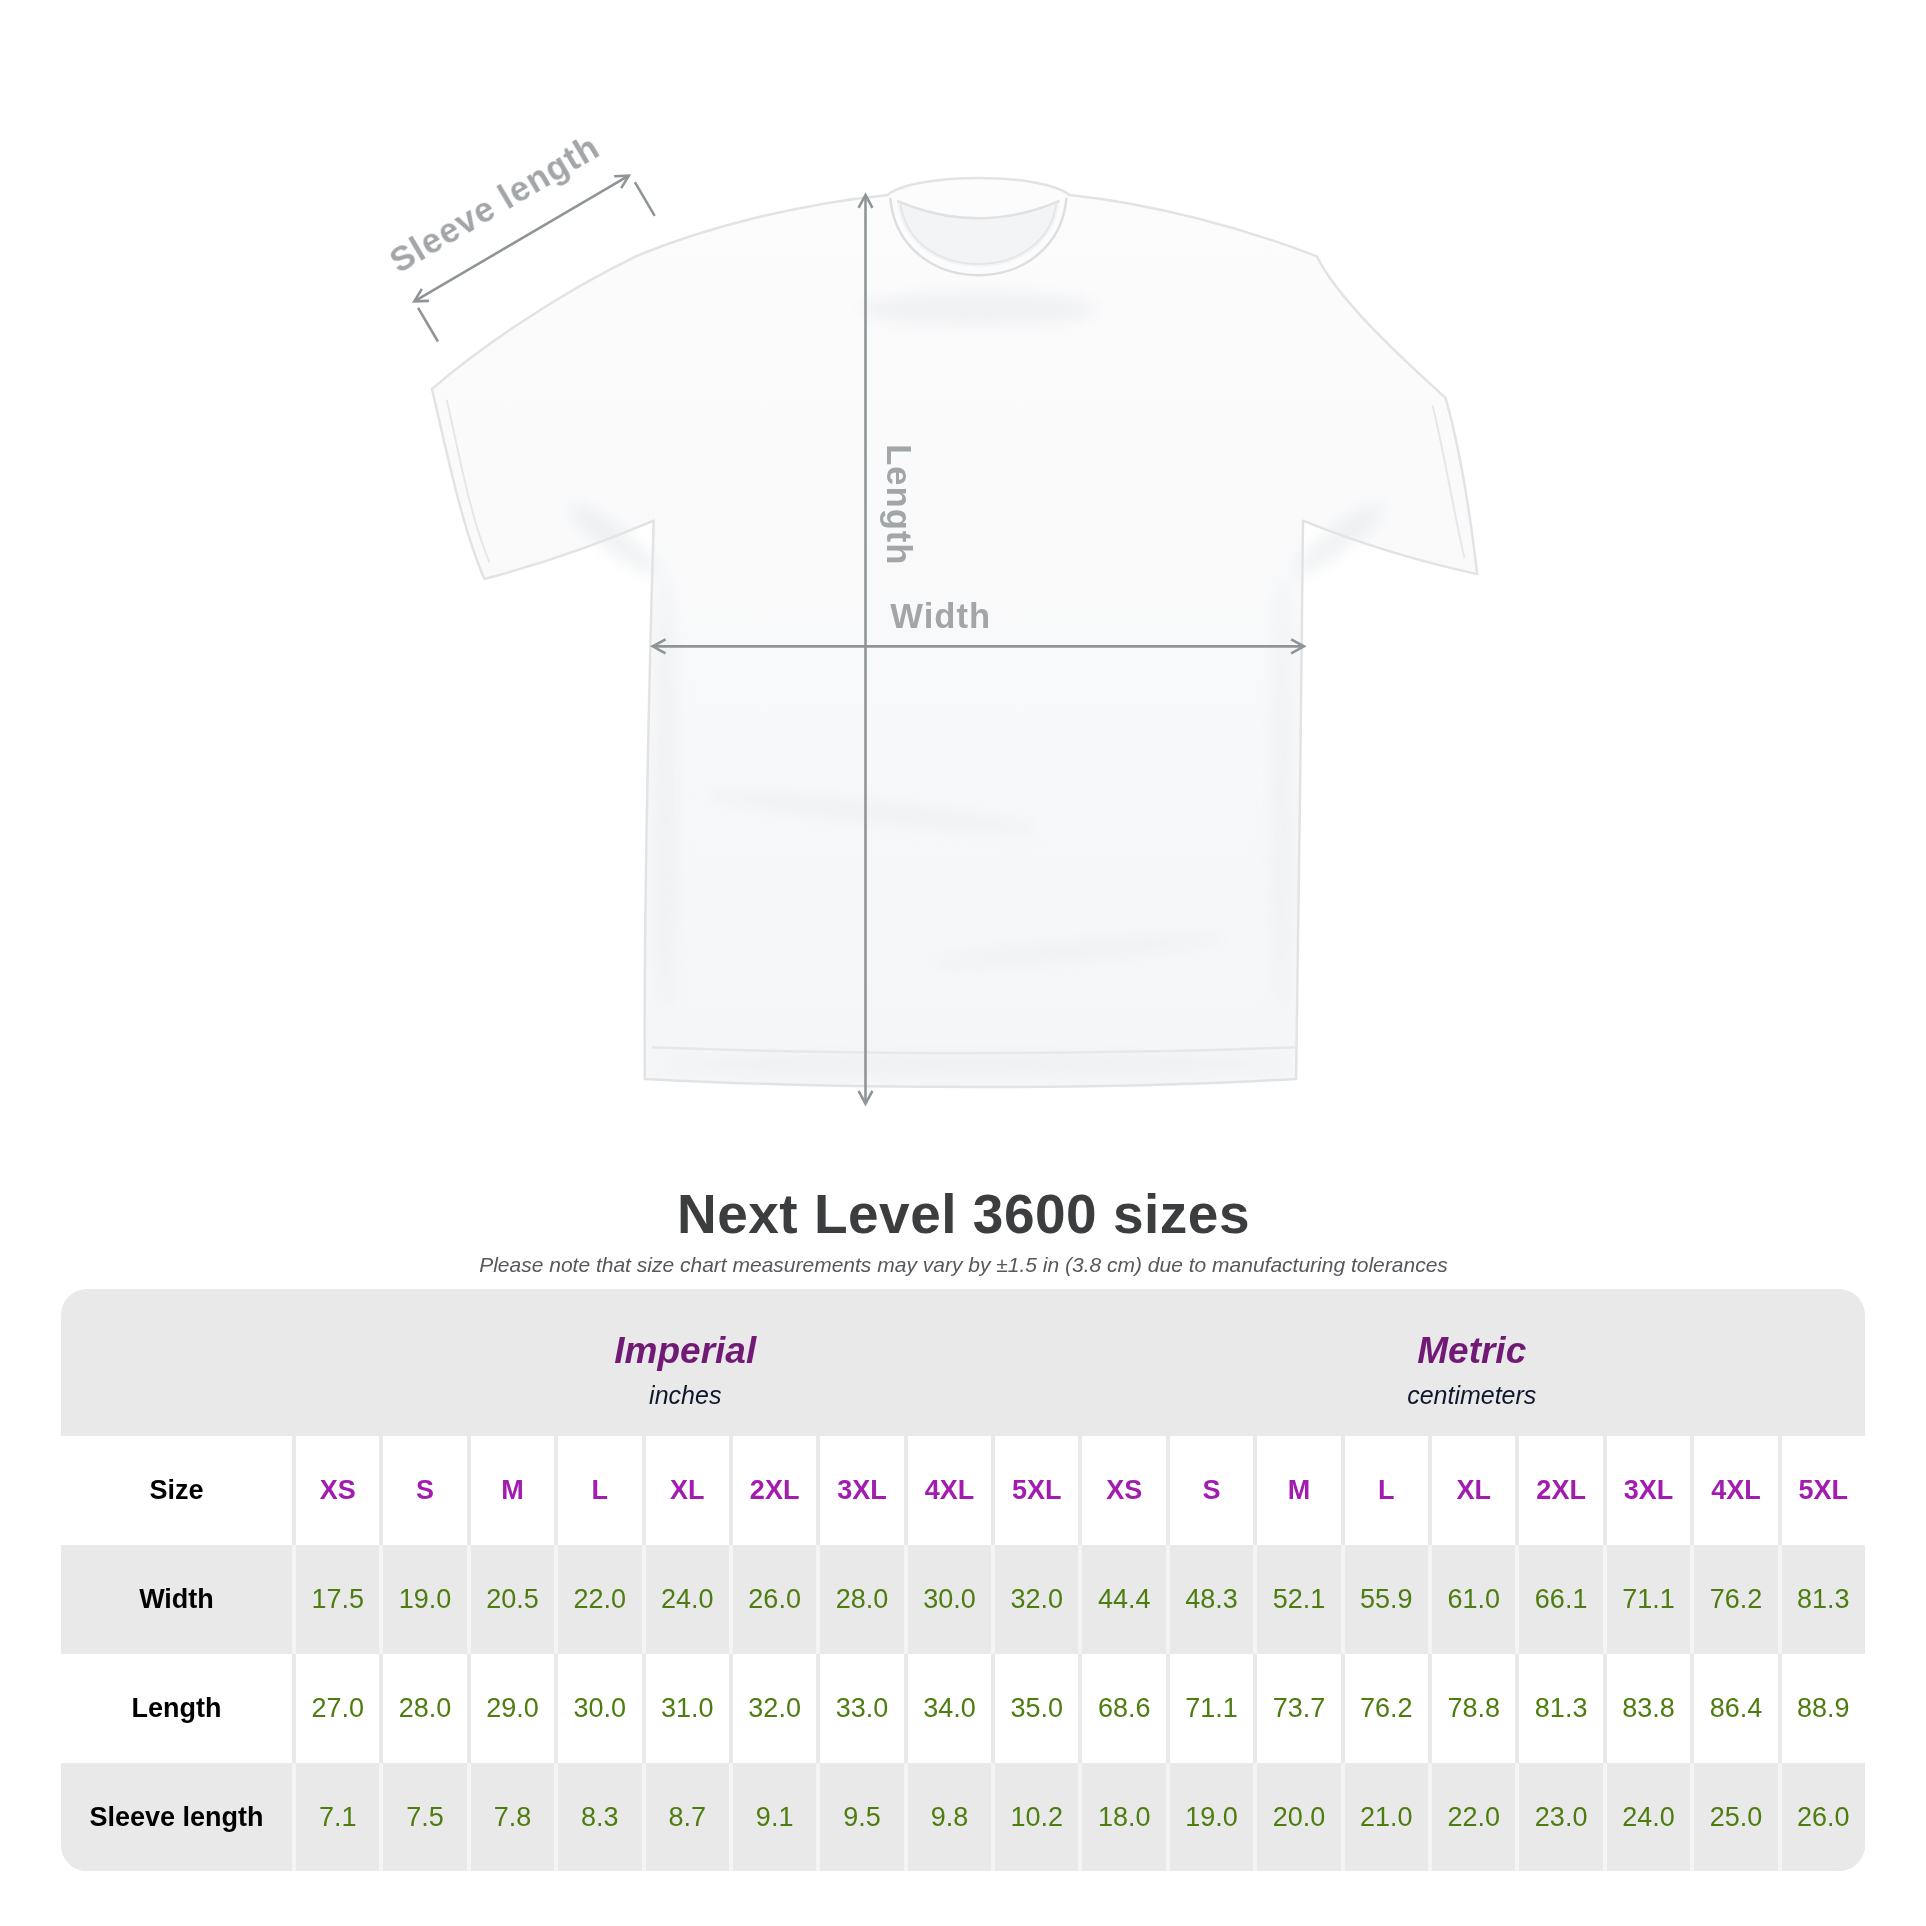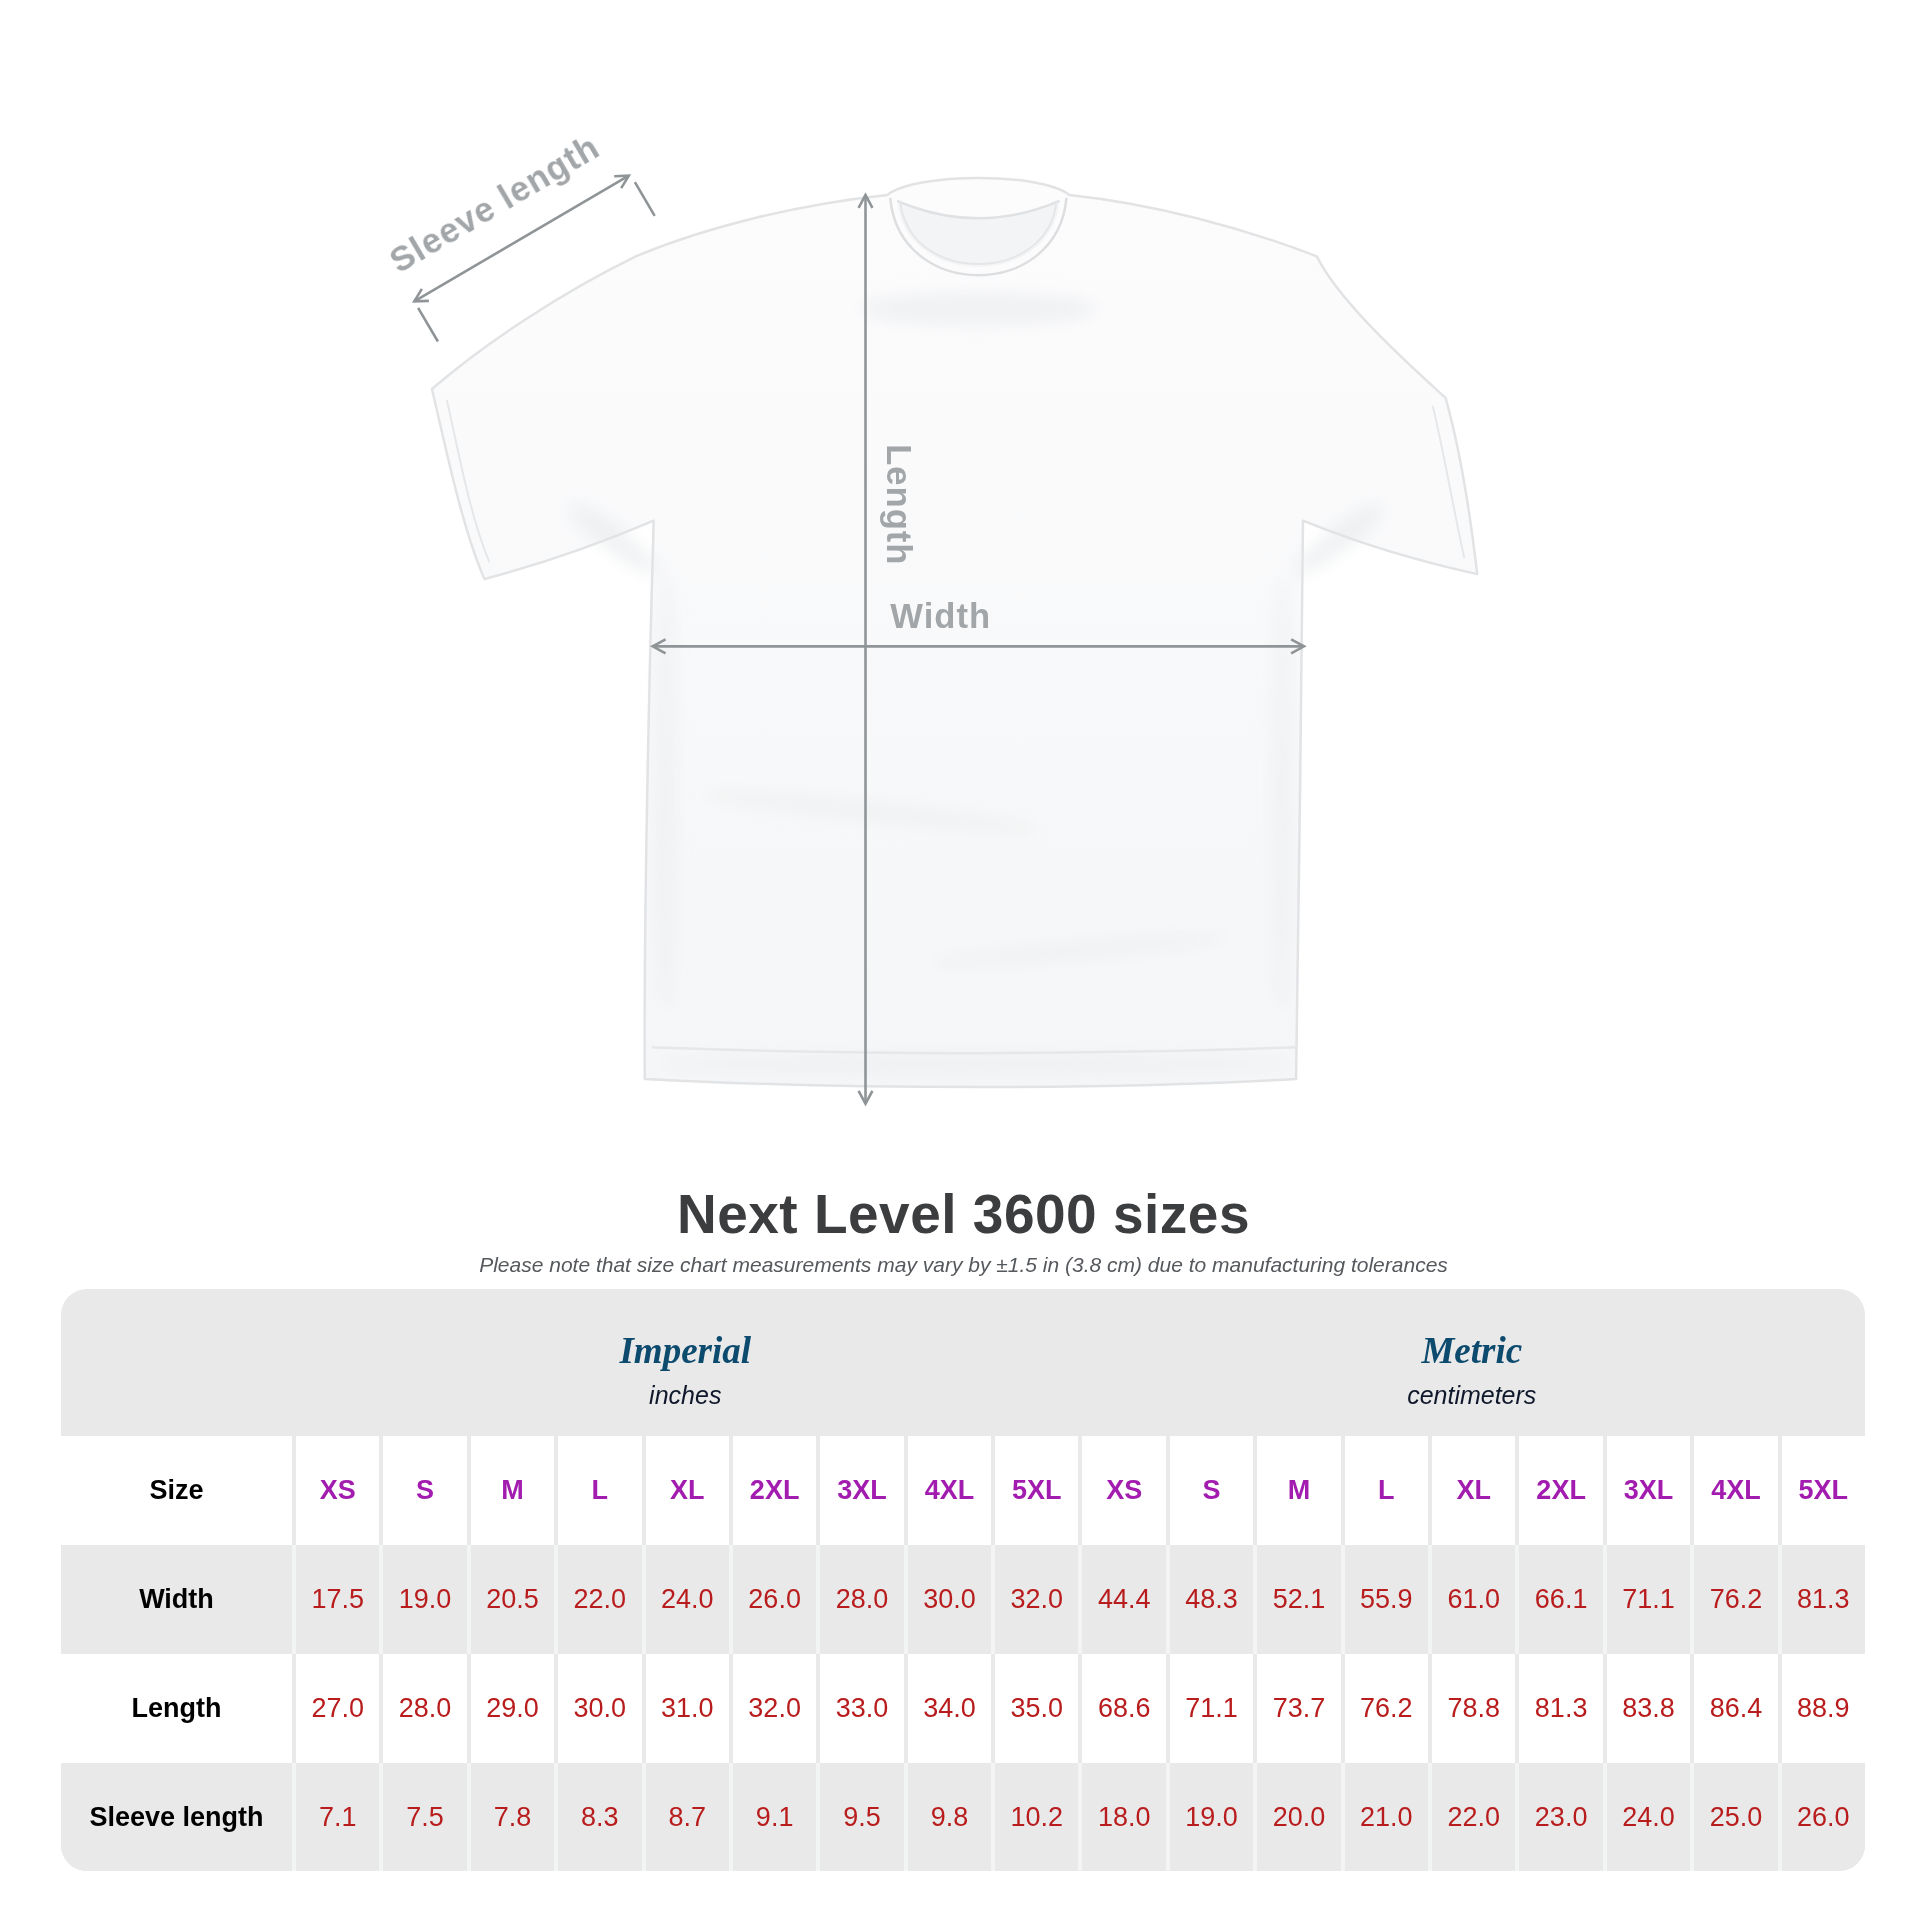--- a/index.html
+++ b/index.html
@@ -25,37 +25,37 @@
   }
   .unit-band {
     display:grid; grid-template-columns:231px repeat(18, 1fr); height:147px;
   }
   .unit-group {
     display:flex; flex-direction:column; align-items:center; justify-content:center;
     padding-top:14px;
   }
   .unit-imperial { grid-column:2 / span 9; }
   .unit-metric  { grid-column:11 / span 9; }
-  .unit-title { font-size:37px; font-weight:bold; font-style:italic; color:#0c4a6e;font-family:Liberation Serif, serif; }
+  .unit-title { font-size:37px; font-weight:bold; font-style:italic; color:#701a75; }
   .unit-sub   { font-size:25px; font-style:italic; color:#0f172a; margin-top:9px; }
 
   .grid {
     display:grid; grid-template-columns:231px repeat(18, 1fr);
     grid-auto-rows:109px; width:100%;
   }
   .cell {
     display:flex; align-items:center; justify-content:center;
     font-size:27px; line-height:1;
   }
   .row-white { background:#ffffff; border-left:4px solid #e9e9ea; }
   .row-gray  { background:#e9e9ea; border-left:4px solid #f3f4f4; }
   .cell.first { border-left:none; }
   .lab  { font-weight:bold; color:#000000; }
   .head { font-weight:bold; color:#a21caf; }
-  .val  { color:#b91c1c; }
+  .val  { color:#4d7c0f; }
 </style>
 </head>
 <body>
 
 <div class="page">
 
   <svg class="shirt" width="1927" height="1168" viewBox="0 0 1946 1180">
     <defs>
       <linearGradient id="shirtGrad" x1="0" y1="0" x2="0" y2="1">
         <stop offset="0" stop-color="#fcfcfd"></stop>

